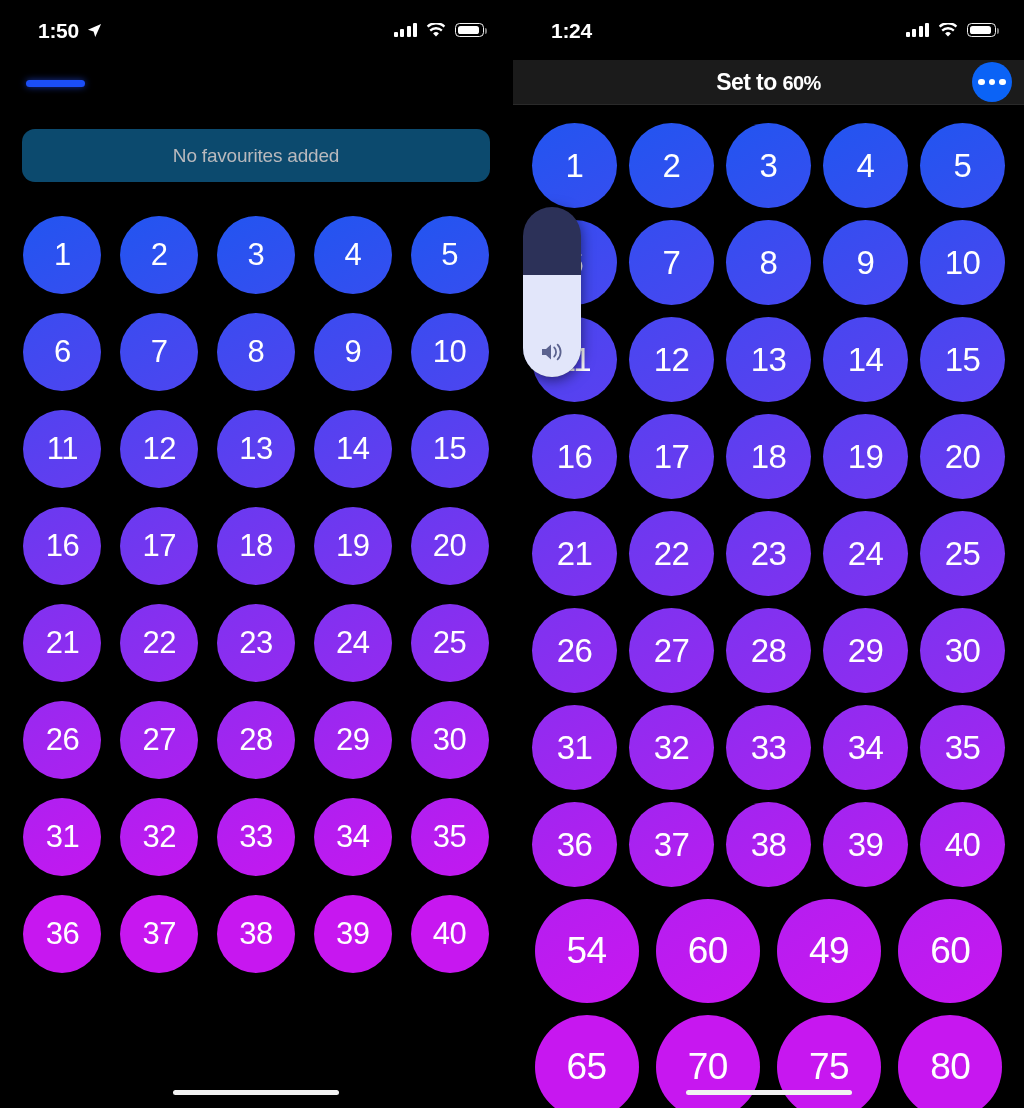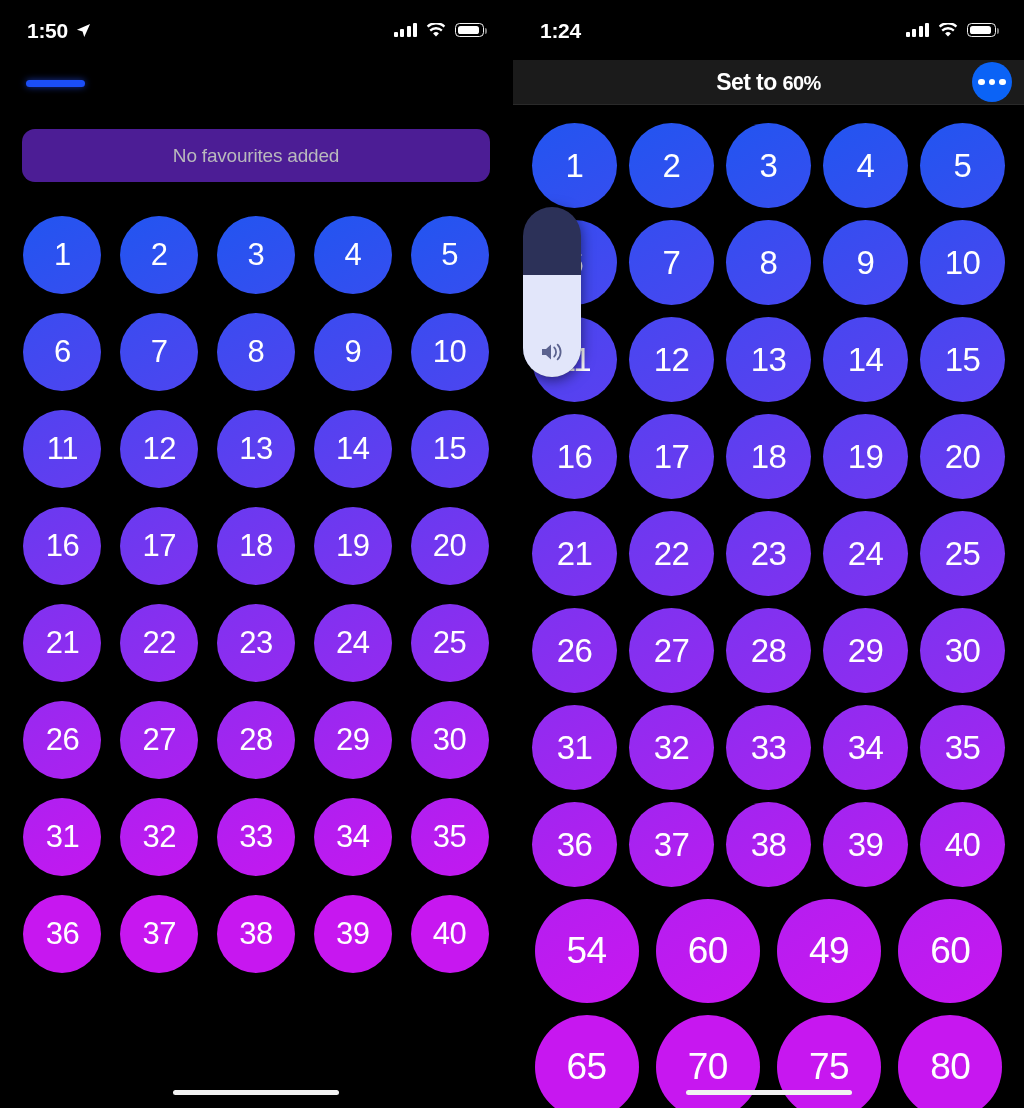--- a/index.html
+++ b/index.html
@@ -10,21 +10,21 @@
     overflow:hidden;
   }
   .screens { display:flex; width:1024px; height:1108px; }
   .screen { position:relative; width:512px; height:1108px; background:#000; overflow:hidden; }
   .screen.right { border-left:1px solid #000; }
 
   
   .statusbar {
     position:relative; height:60px;
     display:flex; align-items:center; justify-content:space-between;
-    padding:0 28px 0 27px;
+    padding:0 28px 0 38px;
   }
   .sb-left { display:flex; align-items:center; gap:8px; }
   .sb-time {
     color:#fff; font-size:21px; font-weight:600; letter-spacing:-0.3px;
     line-height:1;
   }
   .loc-arrow { width:15px; height:15px; display:block; }
   .sb-right { display:flex; align-items:center; gap:9px; }
   .signal { display:flex; align-items:flex-end; gap:2.5px; height:14px; }
   .signal i { display:block; width:4px; background:#fff; border-radius:1px; }
@@ -47,21 +47,21 @@
     gap:4px; flex:0 0 auto; margin-top:4px;
   }
   .more-btn span { width:6px; height:6px; border-radius:50%; background:#fff; display:block; }
 
   .vol-bar-track { margin:20px 0 0 26px; width:330px; height:7px; }
   .vol-bar-fill { height:7px; border-radius:4px; background:#1b4ef7; box-shadow:0 0 7px rgba(36,80,250,.65); }
 
   
   .fav-box {
     margin:42px 22px 0 22px; height:53px; border-radius:13px;
-    background:#4c1d95; display:flex; align-items:center; justify-content:center;
+    background:#0c4a6e; display:flex; align-items:center; justify-content:center;
   }
   .fav-text { color:#b9b9bd; font-size:19px; letter-spacing:-0.2px; }
 
   
   .navbar {
     position:relative; height:45px; background:#1b1b1b;
     display:flex; align-items:center; justify-content:center;
     border-bottom:1px solid #2a2a2a;
   }
   .nav-title { color:#fff; font-size:23px; font-weight:700; letter-spacing:-0.6px; }

